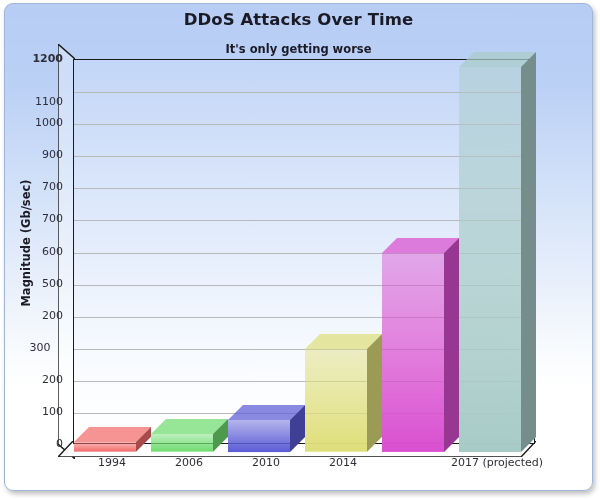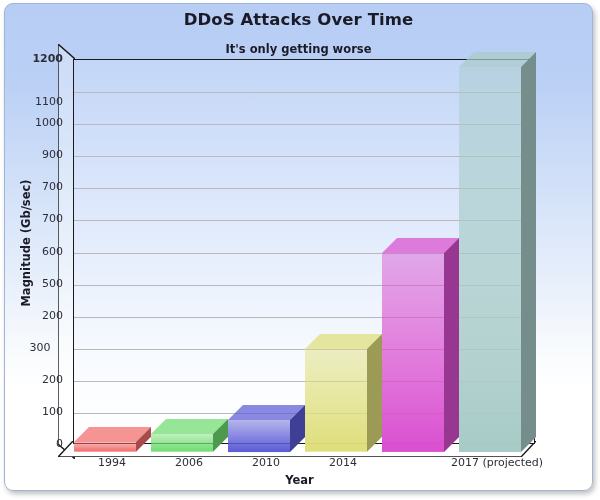--- a/index.html
+++ b/index.html
@@ -296,16 +296,15 @@
       </div>
     <div id="y-axis-title">Magnitude (Gb/sec)</div>
 
     <div id="xlabels">
         <div class="xtick" style="width: 120px; left: 47px;">1994</div>
         <div class="xtick" style="width: 120px; left: 124px;">2006</div>
         <div class="xtick" style="width: 120px; left: 201px;">2010</div>
         <div class="xtick" style="width: 120px; left: 278px;">2014</div>
         <div class="xtick" style="width: 120px; left: 432px;">2017 (projected)</div>
       </div>
-    <div id="x-axis-title">Year</div>
 
   </div>
 </div>
 
 </body></html>

